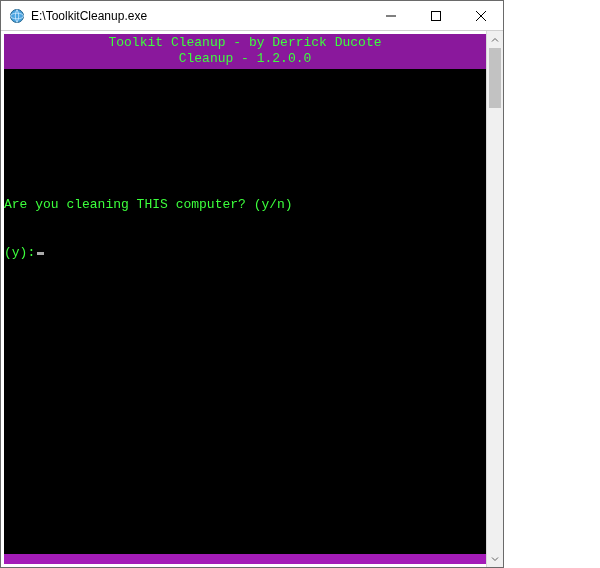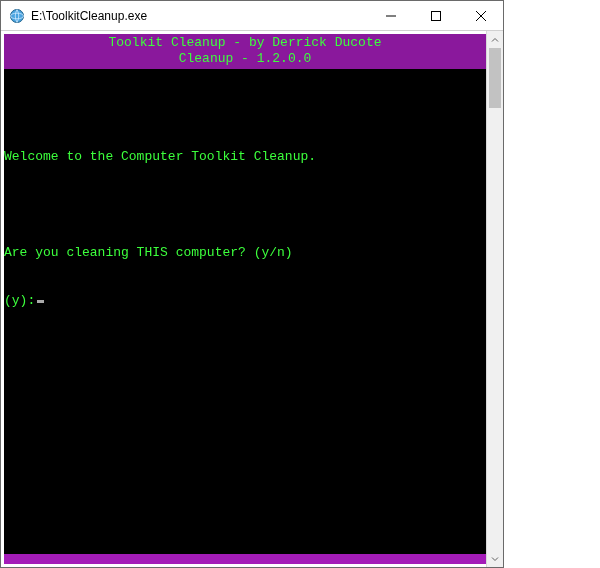--- a/index.html
+++ b/index.html
@@ -164,21 +164,20 @@
   </div>
 
   <div class="client-area">
     <div class="console">
       <div class="banner">
         <div class="banner-line">Toolkit Cleanup - by Derrick Ducote</div>
         <div class="banner-line">Cleanup - 1.2.0.0</div>
       </div>
       <div class="console-body">
         <div class="blank"></div>
-        <div>Welcome to the Computer Toolkit Cleanup.</div>
         <div class="blank"></div>
         <div>Are you cleaning THIS computer? (y/n)</div>
         <div class="prompt-line"><span>(y):</span><span class="cursor"></span></div>
       </div>
       <div class="footer-bar"></div>
     </div>
 
     <div class="scrollbar">
       <div class="sb-arrow">
         <svg width="8" height="8">

